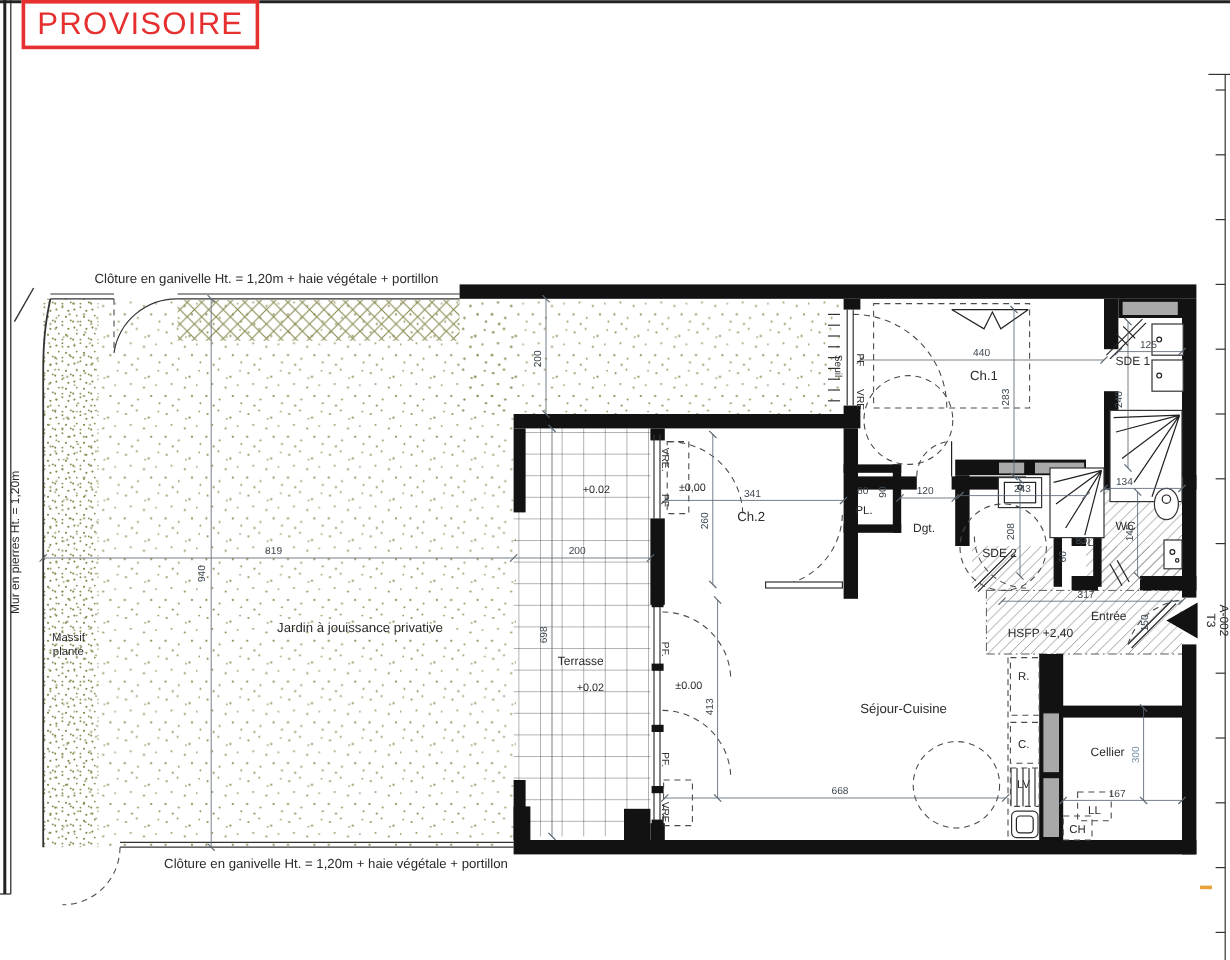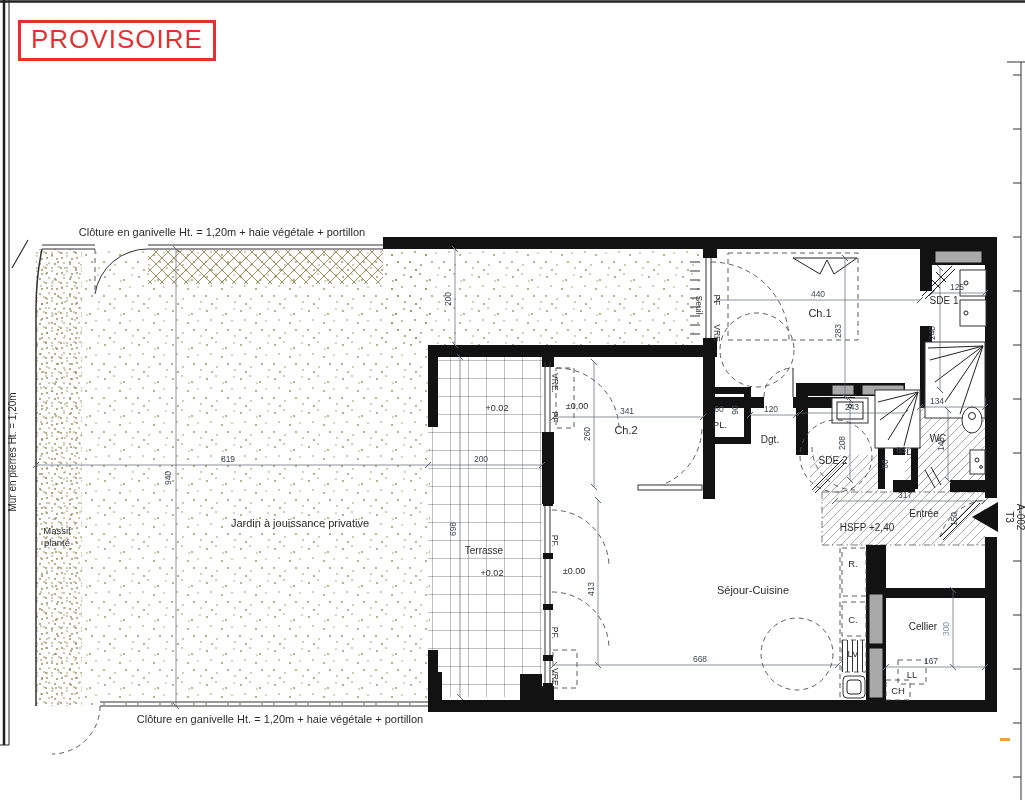--- a/index.html
+++ b/index.html
@@ -1,18 +1,18 @@
 <!DOCTYPE html>
 <html><head>
 <meta charset="utf-8">
 <style>
   html,body{margin:0;padding:0;background:#ffffff;}
   #sheet{position:relative;width:1025px;height:800px;background:#ffffff;overflow:hidden;
          font-family:"Liberation Sans","DejaVu Sans",sans-serif;}
-  #stamp{position:absolute;left:18px;top:20px;border:3px solid #e63030;color:#e63030;
+  #stamp{position:absolute;left:18px;top:0;border:3px solid #e63030;color:#e63030;
          font-size:26px;letter-spacing:1px;padding:1px 10px 3px 10px;background:#fff;}
   svg{position:absolute;left:0;top:0;}
   text{fill:#2b2b2b;}
   .rlabel{font-size:11px;}
   .slabel{font-size:10px;}
   .xlabel{font-size:9.5px;}
   .dim{font-size:8.5px;fill:#3d4852;}
   .dimblue{fill:#7b93aa;}
   .lvl{font-size:9px;fill:#2b2b2b;}
   .win{font-size:8.5px;fill:#333;}

